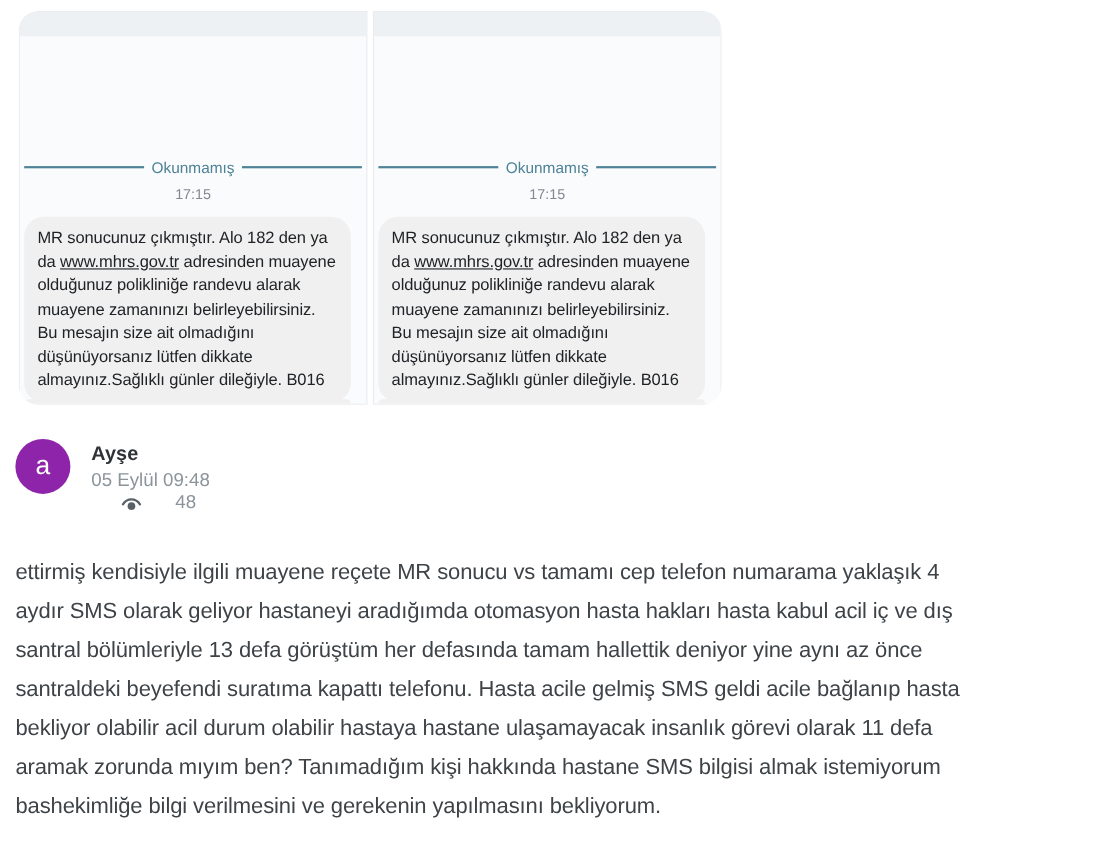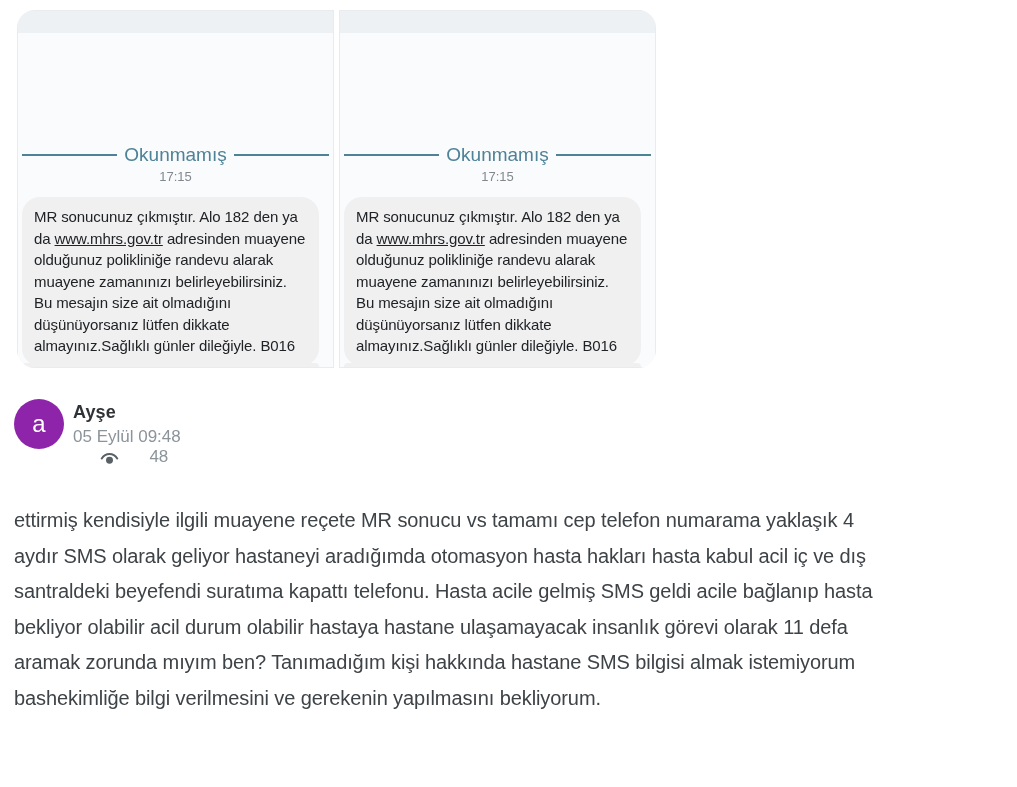--- a/index.html
+++ b/index.html
@@ -36,21 +36,21 @@
   .unread-divider {
     position: absolute; top: 133px; left: 4px; right: 4px;
     display: flex; align-items: center;
   }
   .unread-divider .line {
     flex: 1 1 auto; height: 2px;
     background: var(--teal, #4e8296);
   }
   .unread-divider .label {
     margin: 0 7px;
-    font-size: 19px; font-weight: 400;
+    font-size: 14px; font-weight: 400;
     color: var(--teal, #4e8296);
     white-space: nowrap;
   }
   .sms-time {
     position: absolute; top: 158px; left: 0; right: 0;
     text-align: center;
     font-size: 13px; color: #82898e;
   }
   .bubble {
     position: absolute; top: 186px; left: 4px; right: 14px;
@@ -78,21 +78,21 @@
   }
   .avatar {
     width: 50px; height: 50px;
     border-radius: 50%;
     background: var(--avatar-purple, #8e24aa);
     color: #ffffff;
     font-size: 24px;
     display: flex; align-items: center; justify-content: center;
     flex: 0 0 auto;
   }
-  .author-info { margin-left: 9px; padding-top: 3px; }
+  .author-info { margin-left: 19px; padding-top: 3px; }
   .author-name {
     font-size: 18px; font-weight: 700;
     color: #2f3337;
     letter-spacing: 0.1px;
   }
   .author-meta {
     margin-top: 4px;
     display: flex; align-items: center;
     font-size: 17px;
     color: var(--meta-gray, #8b949a);
@@ -159,19 +159,20 @@
           </span>
           <span>48</span>
         </span>
       </div>
     </div>
   </div>
 
   <div class="complaint">
       <div>ettirmiş kendisiyle ilgili muayene reçete MR sonucu vs tamamı cep telefon numarama yaklaşık 4</div>
       <div>aydır SMS olarak geliyor hastaneyi aradığımda otomasyon hasta hakları hasta kabul acil iç ve dış</div>
+      <div>santral bölümleriyle 13 defa görüştüm her defasında tamam hallettik deniyor yine aynı az önce</div>
       <div>santraldeki beyefendi suratıma kapattı telefonu. Hasta acile gelmiş SMS geldi acile bağlanıp hasta</div>
       <div>bekliyor olabilir acil durum olabilir hastaya hastane ulaşamayacak insanlık görevi olarak 11 defa</div>
       <div>aramak zorunda mıyım ben? Tanımadığım kişi hakkında hastane SMS bilgisi almak istemiyorum</div>
       <div>bashekimliğe bilgi verilmesini ve gerekenin yapılmasını bekliyorum.</div>
     </div>
 
 </div>
 
 </body></html>

